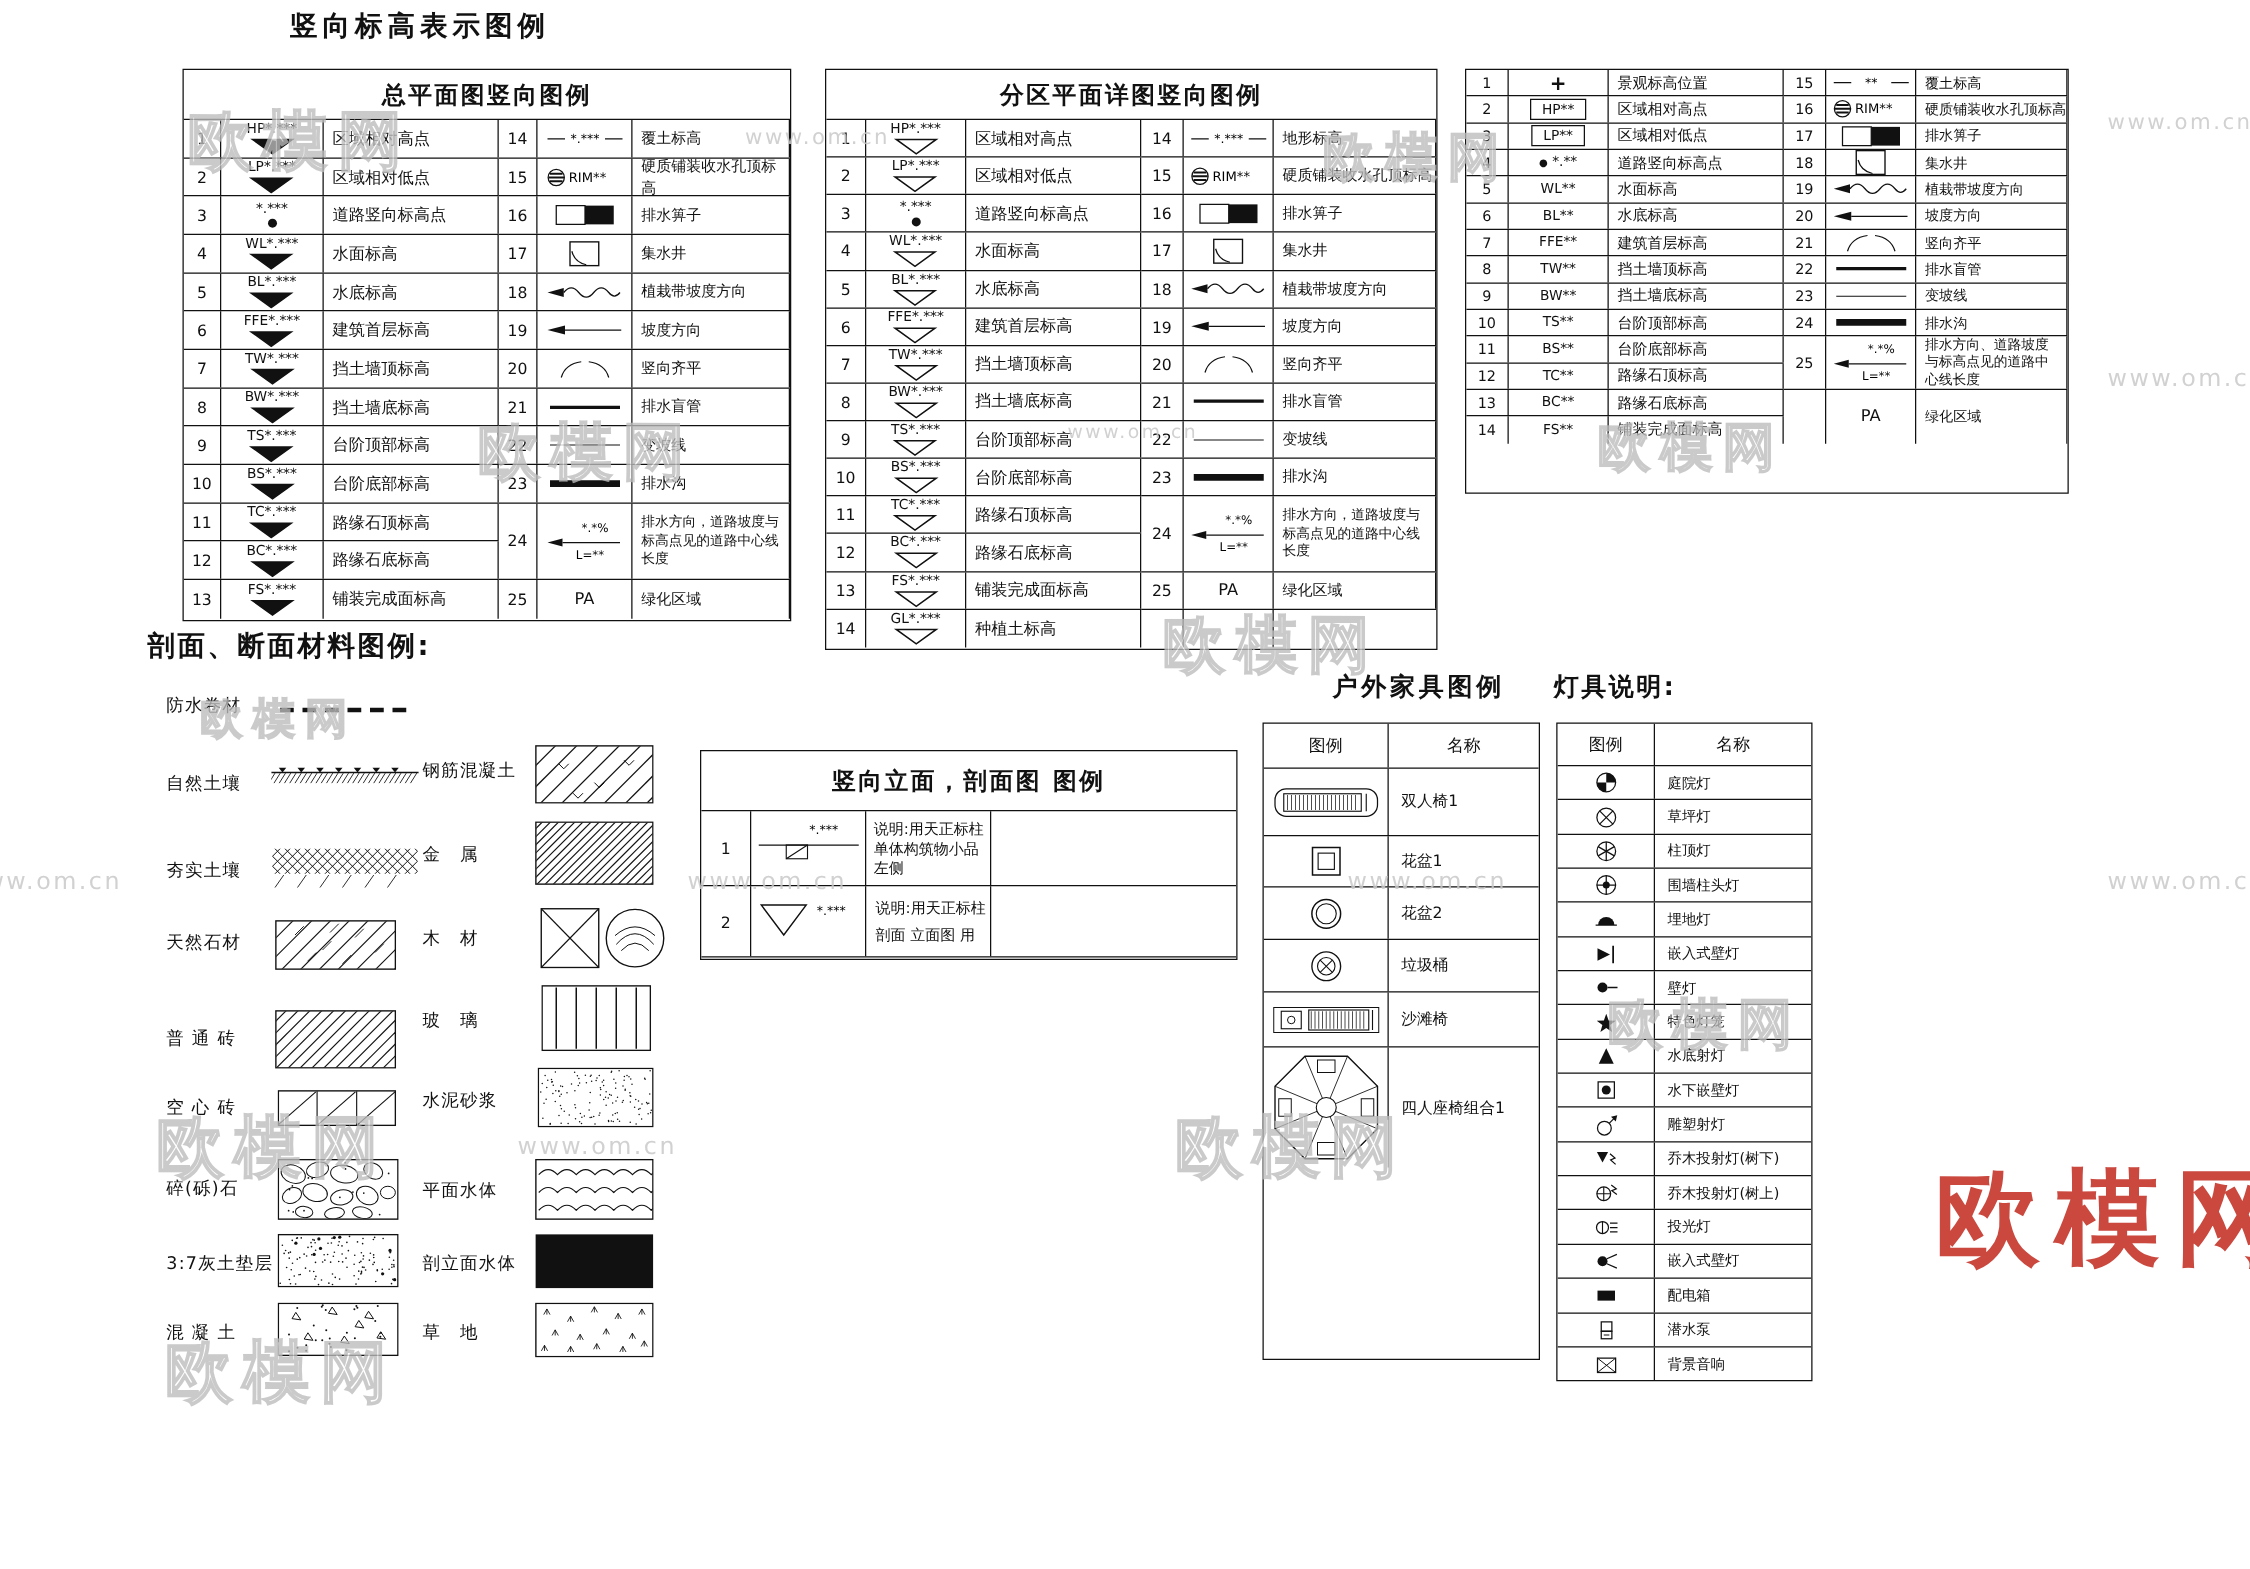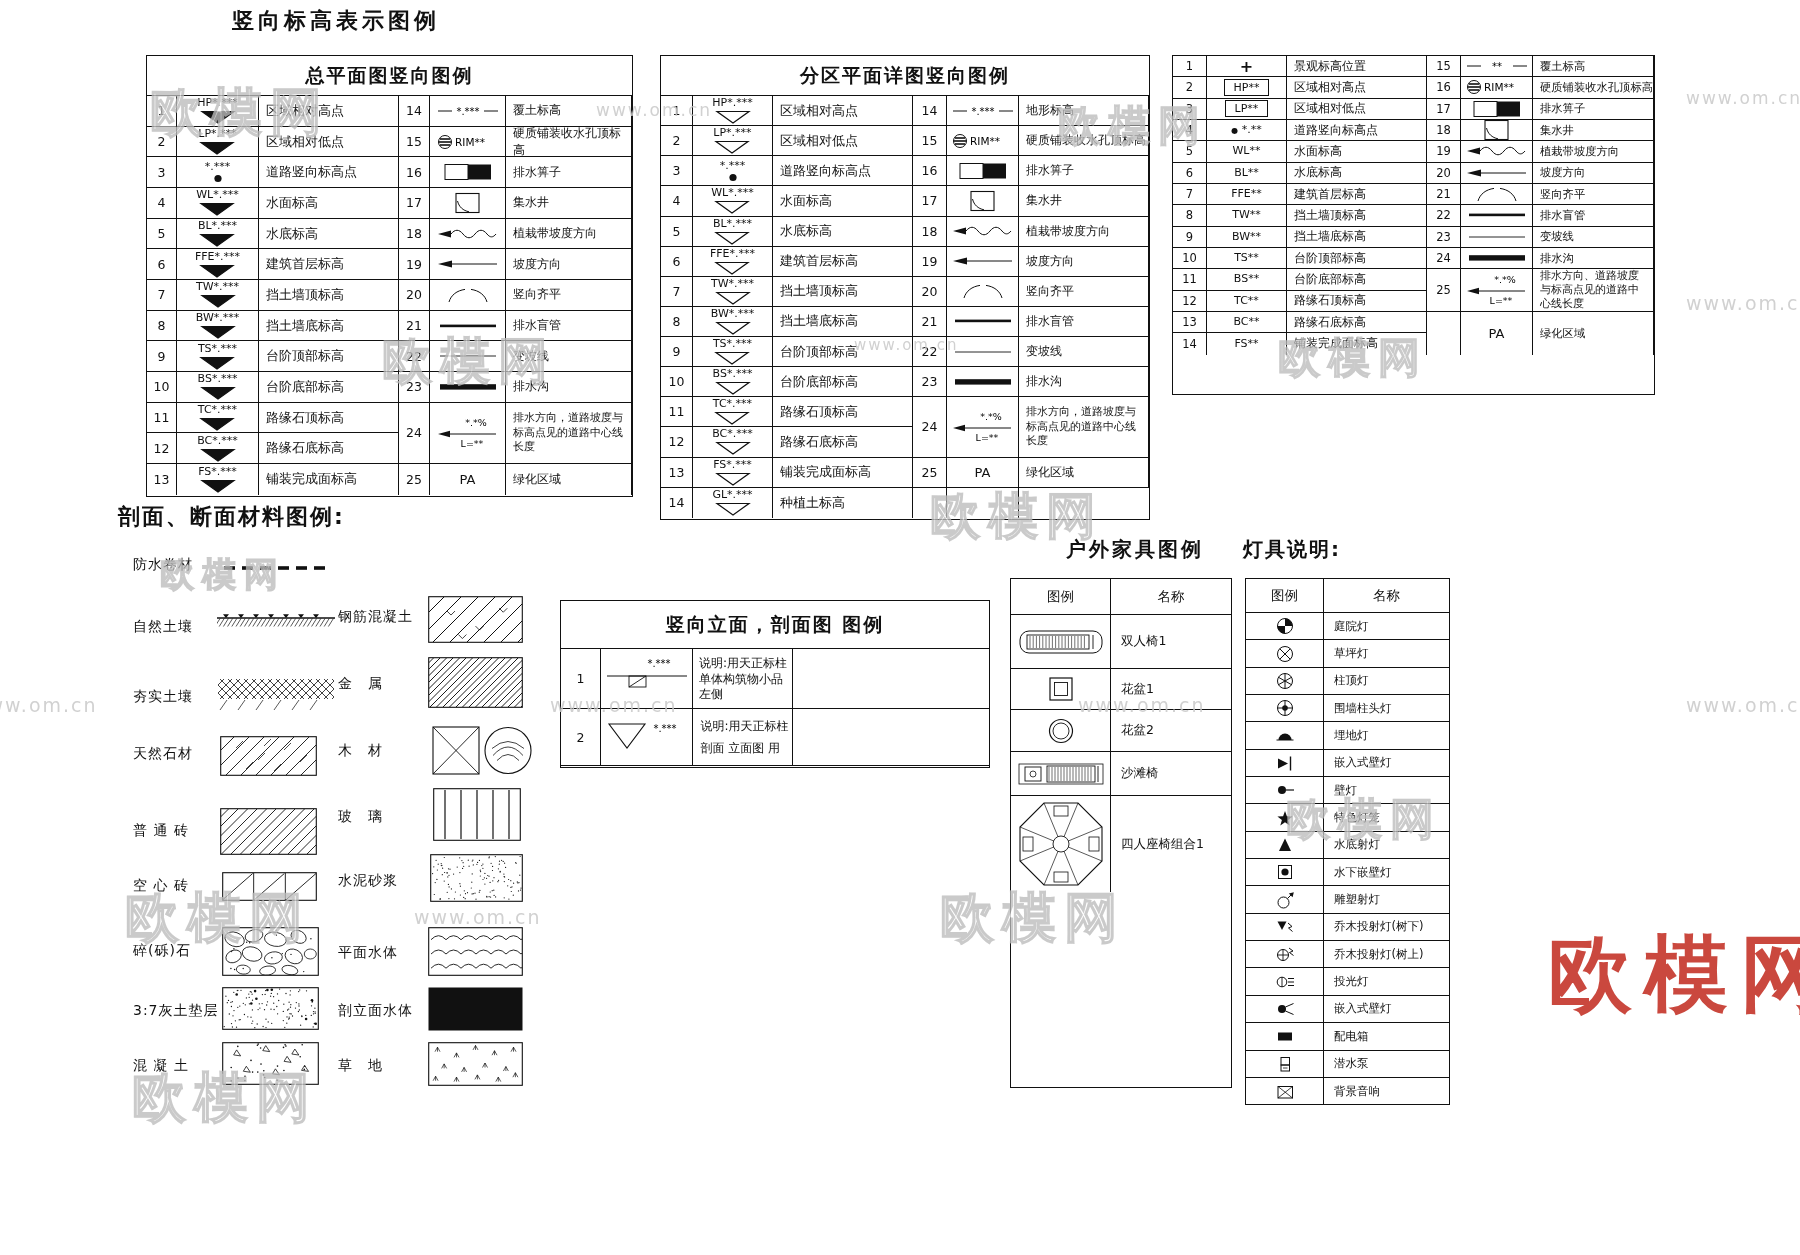--- a/index.html
+++ b/index.html
@@ -1616,20 +1616,31 @@
       </div>
       <div class="irow" style="height:42px">
         <div class="ic" style="width:100px">
           <svg width="30" height="30" viewBox="0 0 30 30" xmlns="http://www.w3.org/2000/svg">
             <circle cx="15" cy="15" r="11.5" fill="none" stroke="#111" stroke-width="1.2"></circle>
             <circle cx="15" cy="15" r="8" fill="none" stroke="#111" stroke-width="0.9"></circle>
           </svg>
         </div>
         <div class="ic iname" style="width:120px;font-size:12.5px">花盆2</div>
       </div>
+      <div class="irow" style="height:42px">
+        <div class="ic" style="width:100px">
+          <svg width="30" height="30" viewBox="0 0 30 30" xmlns="http://www.w3.org/2000/svg">
+            <circle cx="15" cy="15" r="11.5" fill="none" stroke="#111" stroke-width="1.1"></circle>
+            <circle cx="15" cy="15" r="7" fill="none" stroke="#111" stroke-width="0.9"></circle>
+            <line x1="10.1" y1="10.1" x2="19.9" y2="19.9" stroke="#111" stroke-width="0.9"></line>
+            <line x1="19.9" y1="10.1" x2="10.1" y2="19.9" stroke="#111" stroke-width="0.9"></line>
+          </svg>
+        </div>
+        <div class="ic iname" style="width:120px;font-size:12.5px">垃圾桶</div>
+      </div>
       <div class="irow" style="height:44px">
         <div class="ic" style="width:100px">
           <svg width="88" height="30" viewBox="0 0 88 30" xmlns="http://www.w3.org/2000/svg">
             <rect x="2" y="5" width="84" height="20" fill="none" stroke="#111" stroke-width="0.8"></rect>
             <rect x="8" y="8" width="16" height="14" fill="none" stroke="#111" stroke-width="0.9"></rect>
             <circle cx="16" cy="15" r="3" fill="none" stroke="#111" stroke-width="0.8"></circle>
             <rect x="30" y="7" width="48" height="16" fill="none" stroke="#111" stroke-width="0.9"></rect>
             <line x1="32" y1="8" x2="32" y2="22" stroke="#111" stroke-width="0.6"></line>
             <line x1="35" y1="8" x2="35" y2="22" stroke="#111" stroke-width="0.6"></line>
             <line x1="38" y1="8" x2="38" y2="22" stroke="#111" stroke-width="0.6"></line>

